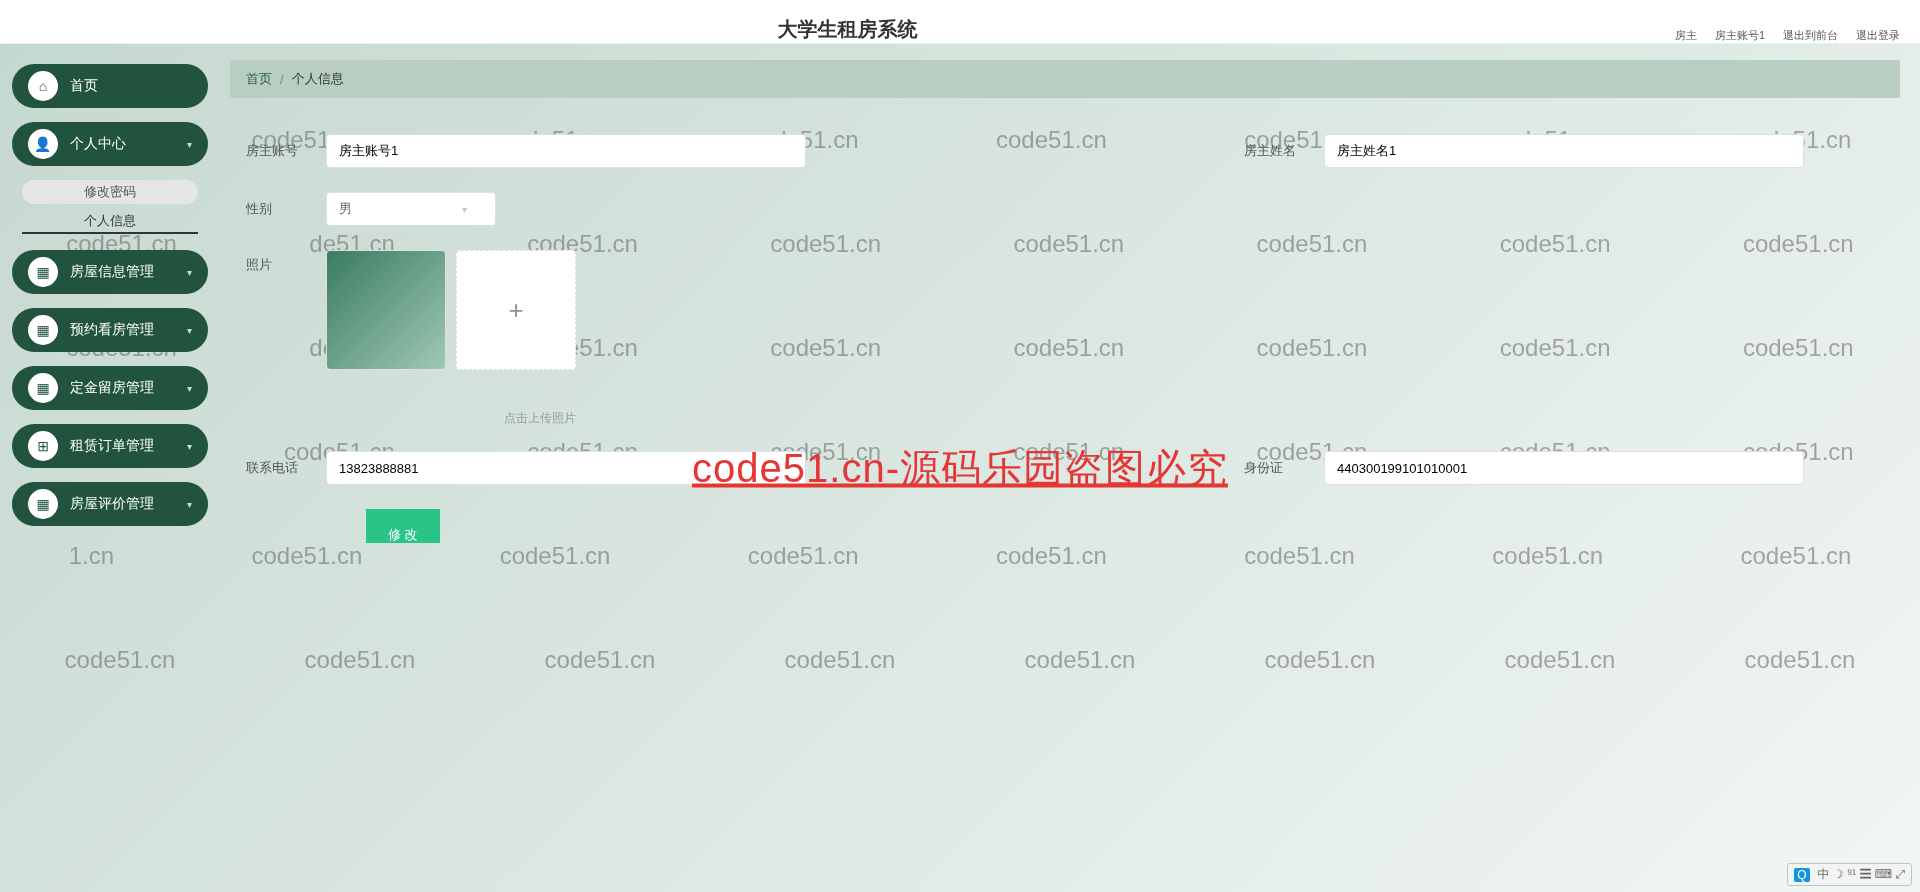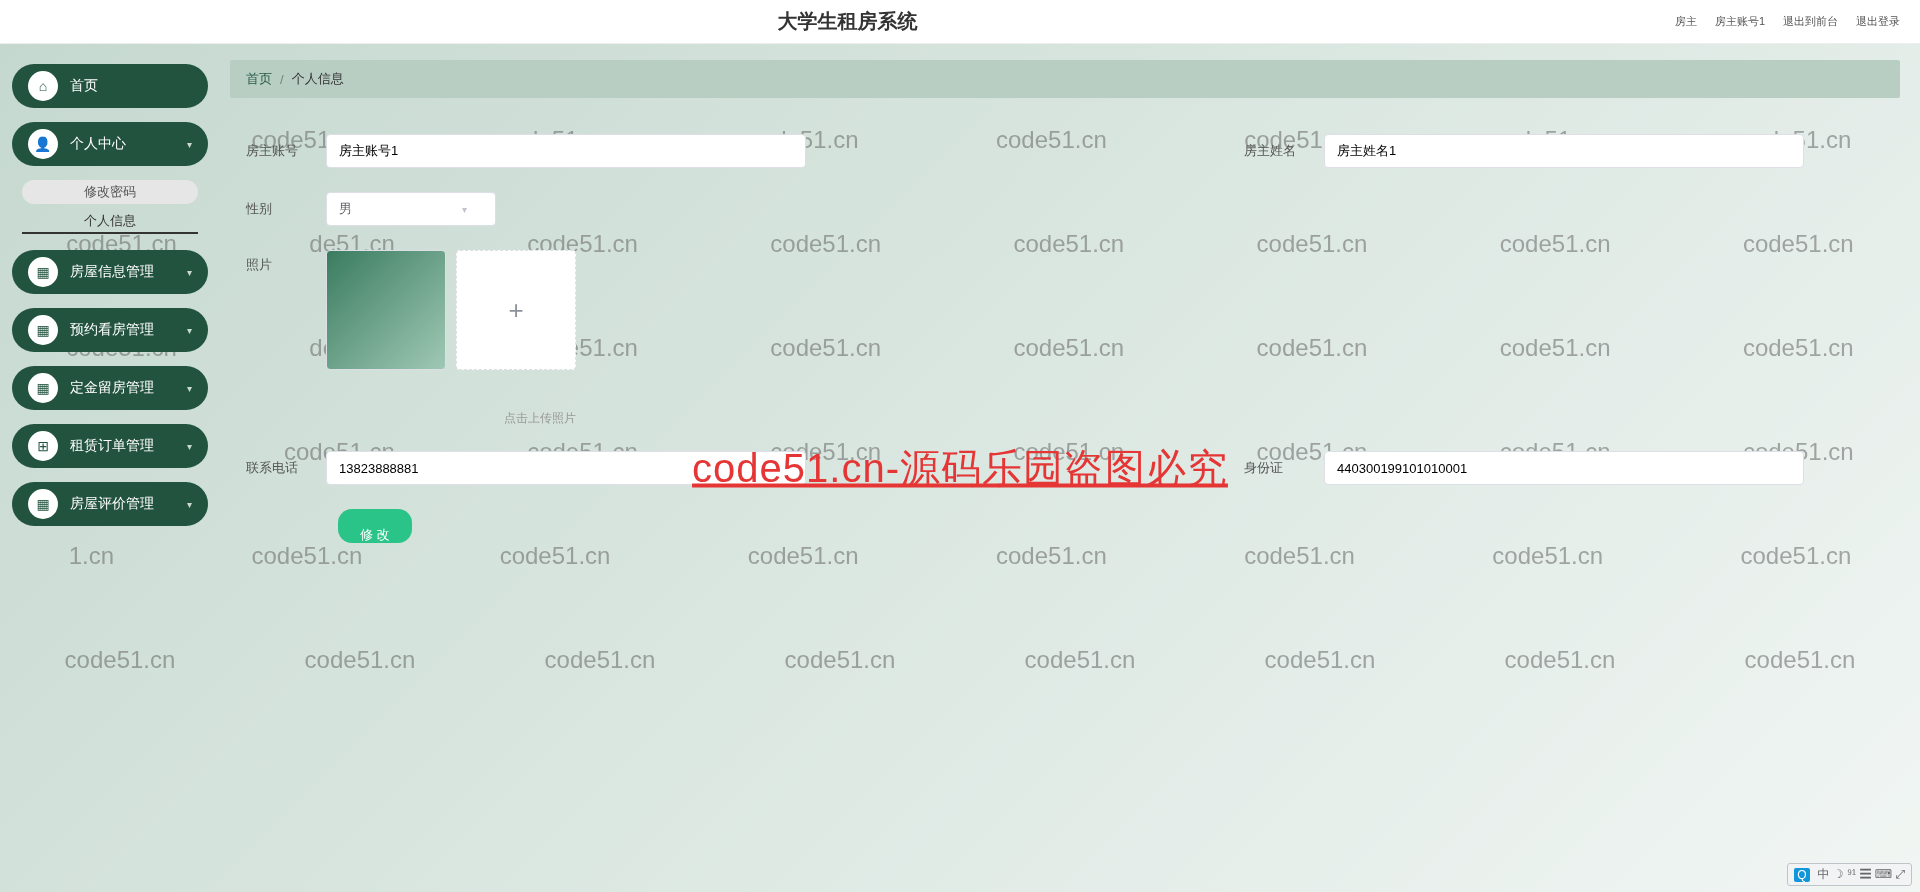--- a/index.html
+++ b/index.html
@@ -1,20 +1,20 @@
 <!DOCTYPE html>
 <html><head>
 <meta charset="utf-8">
 <style>
 * { margin: 0; padding: 0; box-sizing: border-box; }
 body { font-family: "Microsoft YaHei", Arial, sans-serif; font-size: 14px; color: #333; background: #f5f5f5; }
 .app { display: flex; flex-direction: column; height: 892px; width: 1920px; }
 
 
-.header { height: 44px; background: #fff; display: flex; align-items: center; padding: 0 20px; border-bottom: 1px solid #eee; }
+.header { height: 44px; background: #fff; display: flex; align-items: flex-end; padding: 0 20px; border-bottom: 1px solid #eee; }
 .header-title { flex: 1; text-align: center; font-size: 20px; font-weight: bold; }
 .header-right { display: flex; gap: 18px; font-size: 11px; color: #555; }
 .header-right span { cursor: pointer; }
 
 
 .body { flex: 1; display: flex; overflow: hidden; background: linear-gradient(135deg,#9fbfb0 0%, #e8f0ec 100%); position: relative; }
 .body::before { content: ""; position: absolute; inset: 0; background: rgba(255,255,255,0.4); }
 
 
 .sidebar { width: 220px; padding: 20px 12px; position: relative; z-index: 1; }
@@ -41,21 +41,21 @@
 .field-input { width: 480px; height: 34px; border: 1px solid #dcdfe6; border-radius: 4px; padding: 0 12px; font-size: 13px; outline: none; }
 .select { width: 170px; height: 34px; border: 1px solid #dcdfe6; border-radius: 4px; padding: 0 28px 0 12px; display: flex; align-items: center; justify-content: space-between; background: #fff; cursor: pointer; font-size: 13px; color: #606266; }
 .select .arrow { color: #c0c4cc; font-size: 10px; }
 
 .upload-wrap { display: flex; flex-direction: column; }
 .upload-images { display: flex; gap: 10px; }
 .upload-thumb { width: 120px; height: 120px; border: 1px solid #dcdfe6; border-radius: 4px; background: linear-gradient(135deg,#3a7c5f,#9fc8b5); }
 .upload-add { width: 120px; height: 120px; border: 1px dashed #dcdfe6; border-radius: 4px; display: flex; align-items: center; justify-content: center; font-size: 26px; color: #8c939d; cursor: pointer; background: #fff; }
 .upload-hint { margin-top: 40px; color: #999; font-size: 12px; padding-left: 4px; text-align: right; }
 
-.btn-submit { margin-left: 92px; background: #2bc488; color: #fff; border: none; height: 34px; padding: 17px 22px; border-radius: 14px; cursor: pointer; font-size: 13px; }
+.btn-submit { margin-left: 120px; background: #2bc488; color: #fff; border: none; height: 34px; padding: 17px 22px; border-radius: 0; cursor: pointer; font-size: 13px; }
 
 
 .watermarks { position: absolute; inset: 0; pointer-events: none; z-index: 0; }
 .wm-row { display: flex; justify-content: space-around; width: 1920px; }
 .wm { color: #666; font-size: 24px; opacity: 0.55; white-space: nowrap; }
 .wm.big { position: absolute; left: 50%; top: 50%; transform: translate(-50%,-50%); font-size: 40px; color: #e53535; opacity: 1; z-index: 5; font-weight: 500; letter-spacing: 1px; text-decoration: underline; }
 
 .ime { position: fixed; right: 8px; bottom: 6px; background: #f2f3f5; border: 1px solid #c0c4c8; border-radius: 3px; padding: 2px 6px; font-size: 12px; display: flex; gap: 8px; align-items: center; color: #666; z-index: 10; }
 .ime span:first-child { background: #1296db; color: #fff; border-radius: 2px; padding: 0 3px; }
 </style>

